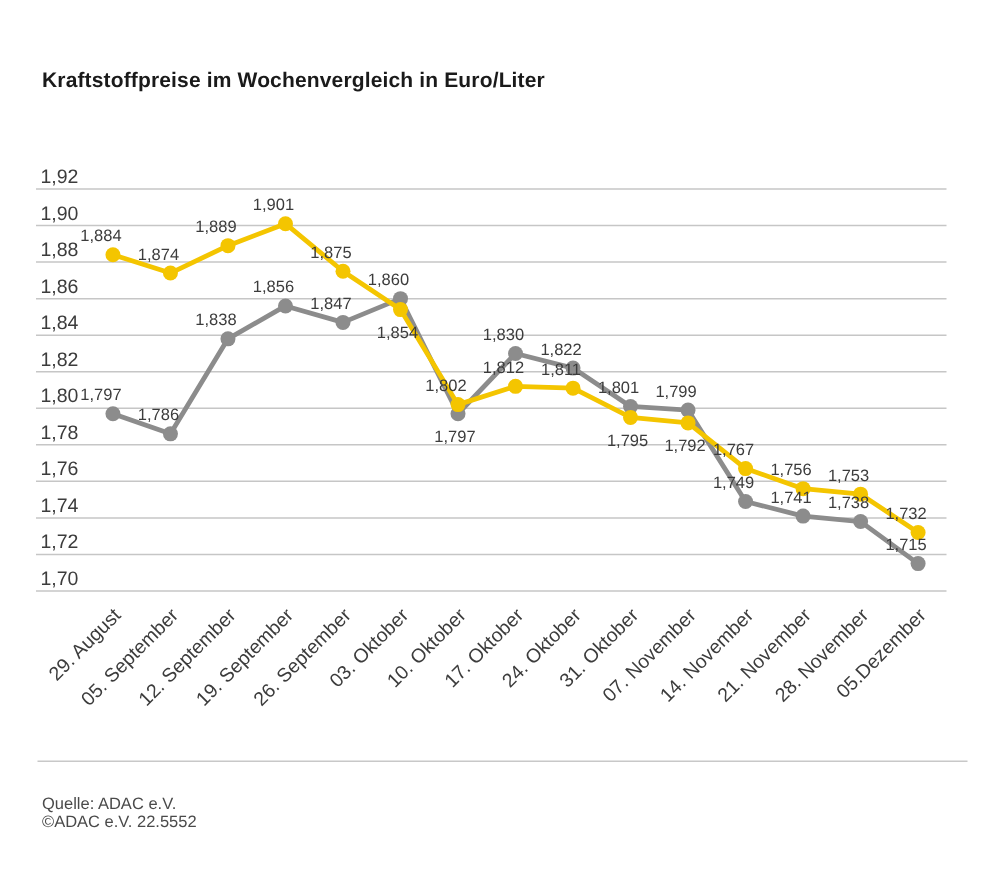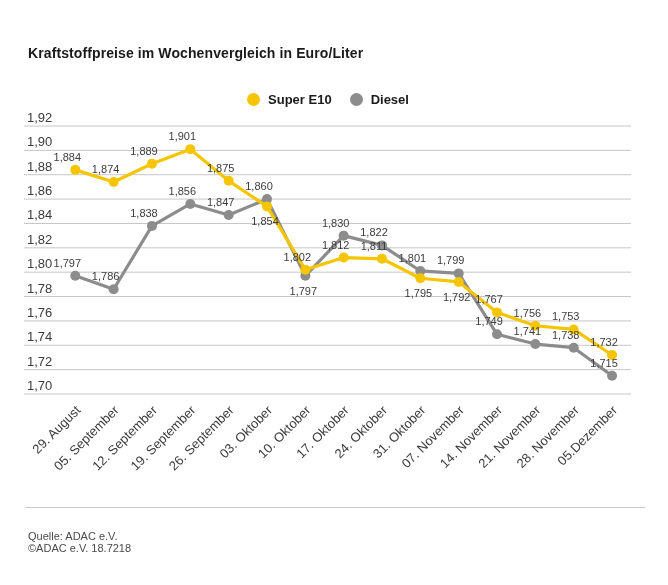--- a/index.html
+++ b/index.html
@@ -29,30 +29,20 @@
     font-size:11px;color:#4a4a4a;flex-direction:column;
   }
 </style>
 </head>
 <body>
 
 <div id="stage">
 
   <div class="chart-title">Kraftstoffpreise im Wochenvergleich in Euro/Liter</div>
 
-  <div class="legend">
-    <div class="legend-item">
-      <span class="legend-dot" style="background: rgb(244, 197, 0);"></span>
-      <span class="legend-label">Super E10</span>
-    </div>
-    <div class="legend-item">
-      <span class="legend-dot" style="background: rgb(140, 140, 140);"></span>
-      <span class="legend-label">Diesel</span>
-    </div>
-  </div>
 
   <svg id="plot" width="668" height="490" viewBox="0 0 668 490">
       <g>
         <line x1="24" y1="112" x2="631" y2="112" stroke="#c6c6c6" stroke-width="1"></line>
         <line x1="24" y1="136.36363636363637" x2="631" y2="136.36363636363637" stroke="#c6c6c6" stroke-width="1"></line>
         <line x1="24" y1="160.72727272727278" x2="631" y2="160.72727272727278" stroke="#c6c6c6" stroke-width="1"></line>
         <line x1="24" y1="185.09090909090918" x2="631" y2="185.09090909090918" stroke="#c6c6c6" stroke-width="1"></line>
         <line x1="24" y1="209.45454545454555" x2="631" y2="209.45454545454555" stroke="#c6c6c6" stroke-width="1"></line>
         <line x1="24" y1="233.81818181818196" x2="631" y2="233.81818181818196" stroke="#c6c6c6" stroke-width="1"></line>
         <line x1="24" y1="258.18181818181836" x2="631" y2="258.18181818181836" stroke="#c6c6c6" stroke-width="1"></line>
@@ -162,16 +152,16 @@
         <text x="541.38" y="397" text-anchor="end" transform="rotate(-45 541.38 397)">21. November</text>
         <text x="579.72" y="397" text-anchor="end" transform="rotate(-45 579.72 397)">28. November</text>
         <text x="618.06" y="397" text-anchor="end" transform="rotate(-45 618.06 397)">05.Dezember</text>
       </g>
     </svg>
 
   <div class="footer-rule"></div>
 
   <div class="footer">
     <span>Quelle: ADAC e.V.</span>
-    <span>©ADAC e.V. 18.7218</span>
+    <span>©ADAC e.V. 22.5552</span>
   </div>
 
 </div>
 
 </body></html>

